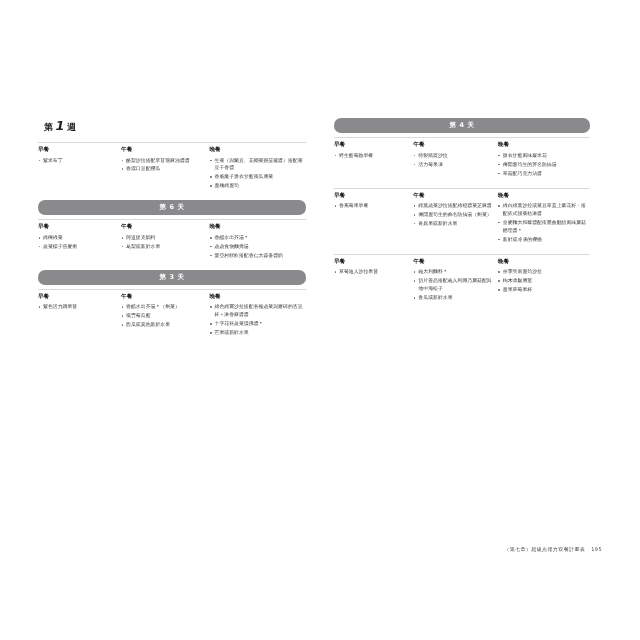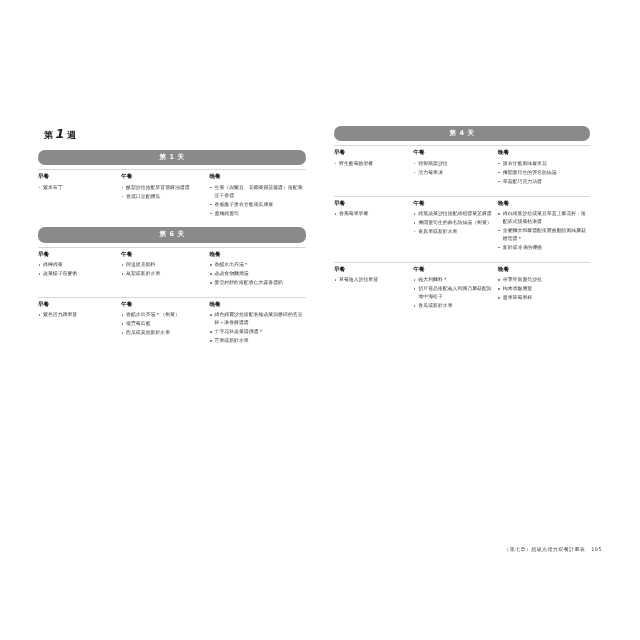--- a/index.html
+++ b/index.html
@@ -15,21 +15,21 @@
     overflow: hidden;
   }
   .page {
     position: relative;
     width: 640px;
     height: 640px;
     background: #ffffff;
   }
   .spread {
     position: absolute;
-    top: 126px;
+    top: 118px;
     left: 0;
     width: 640px;
     height: 420px;
     display: flex;
     gap: 0;
   }
   .col {
     width: 320px;
     box-sizing: border-box;
     padding: 0 22px;
@@ -124,21 +124,20 @@
 <div class="page">
 
   <div class="spread">
 
     <div class="col col-left">
       <div class="week-title">
         <span>第</span><span class="num">1</span><span>週</span>
       </div>
 
       <div class="day-block">
-        <div class="day-header">第 1 天</div>
         <div class="meals">
           <div class="meal m0">
             <div class="meal-title">早餐</div>
             <ul>
               <li>紫米布丁</li>
             </ul>
           </div>
           <div class="meal m1">
             <div class="meal-title">午餐</div>
             <ul>
@@ -179,20 +178,21 @@
             <ul>
               <li>香醋水出芥湯＊</li>
               <li>蔬蔬食物麵拇湯</li>
               <li>愛亞村餅飲搭配香仁大蒜番醬奶</li>
             </ul>
           </div>
         </div>
       </div>
 
       <div class="day-block">
+        <div class="day-header">第 3 天</div>
         <div class="meals">
           <div class="meal m0">
             <div class="meal-title">早餐</div>
             <ul>
               <li>紫色活力調果昔</li>
             </ul>
           </div>
           <div class="meal m1">
             <div class="meal-title">午餐</div>
             <ul>

